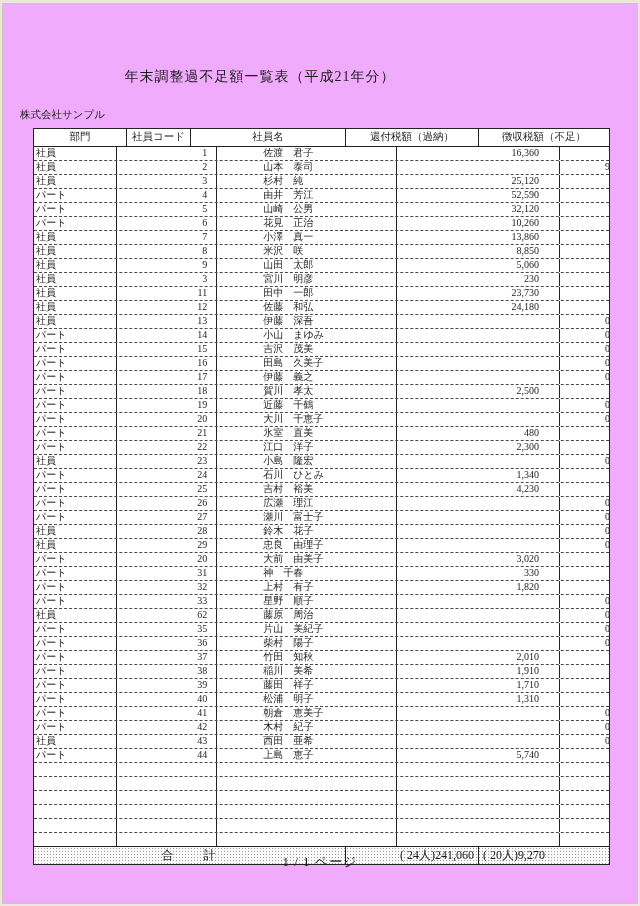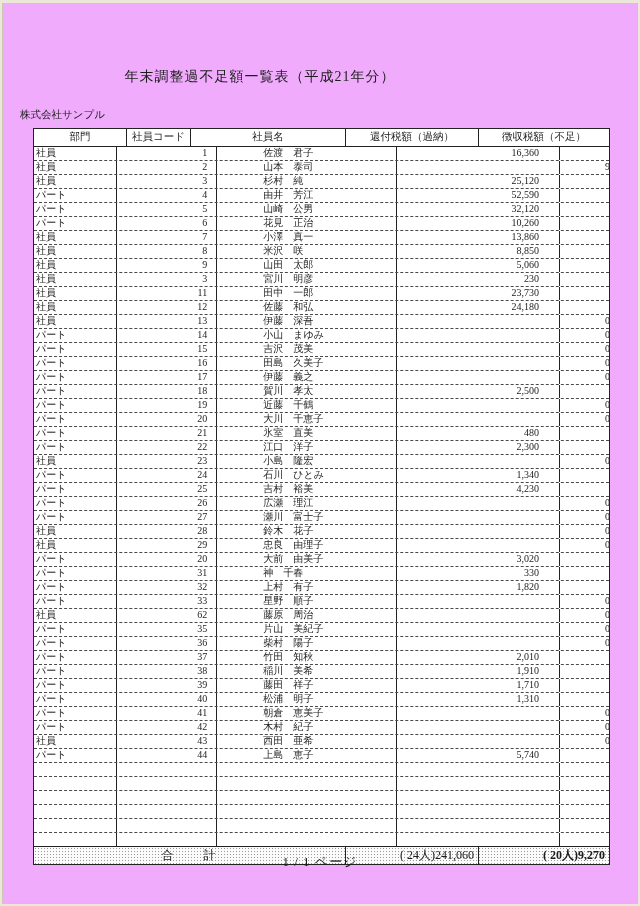--- a/index.html
+++ b/index.html
@@ -38,21 +38,21 @@
   .hrow .cell{text-align:center;padding:0;}
   .trow{
     display:flex;height:17px;line-height:16px;font-size:12px;
     border-top:1px solid #222;
     background-color:#fbfbfb;
     background-image:radial-gradient(circle,#9a9a9a 0.7px,rgba(0,0,0,0) 0.8px);
     background-size:3px 3px;
   }
   .total-label{width:312px;text-align:center;letter-spacing:2px;}
   .total-refund{width:133px;display:flex;justify-content:flex-end;padding:0 4px;}
-  .total-short{flex:1;display:flex;justify-content:flex-end;padding:0 4px;border-right:none;font-weight:bold;}
+  .total-short{flex:1;display:flex;justify-content:flex-start;padding:0 4px;border-right:none;}
   .footer{
     position:absolute;left:0;top:849px;width:100%;
     text-align:center;font-size:13px;letter-spacing:1px;
   }
 </style>
 </head>
 <body>
 
 <div class="screen">
   <div class="page">

